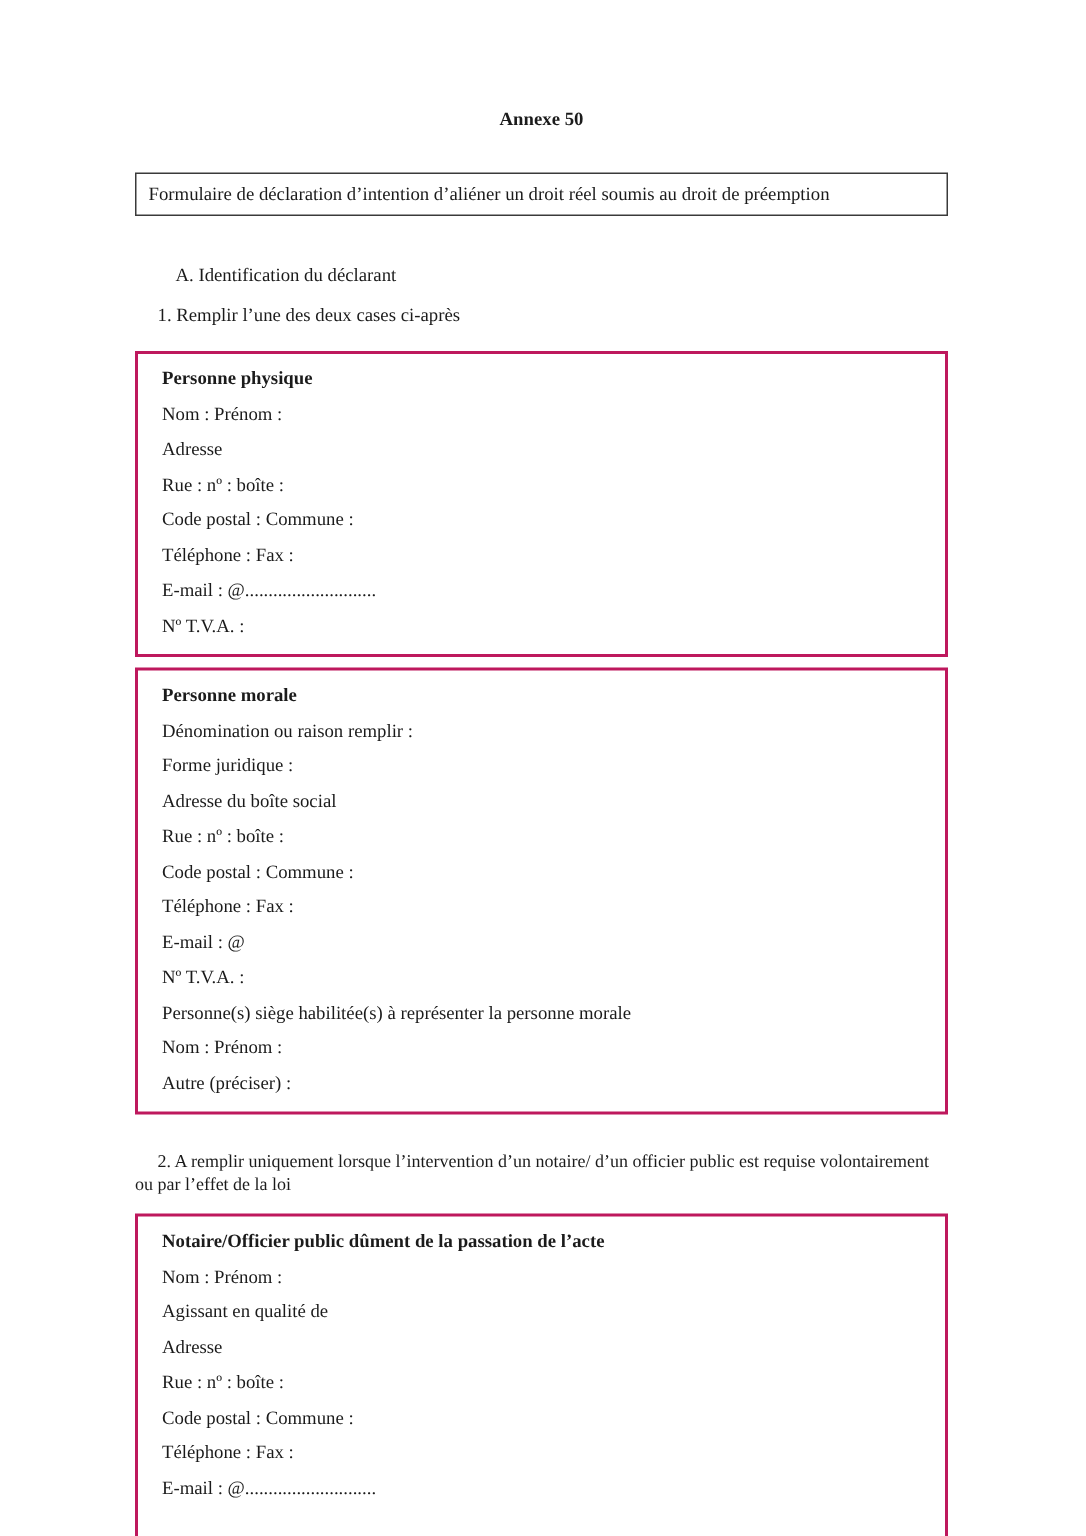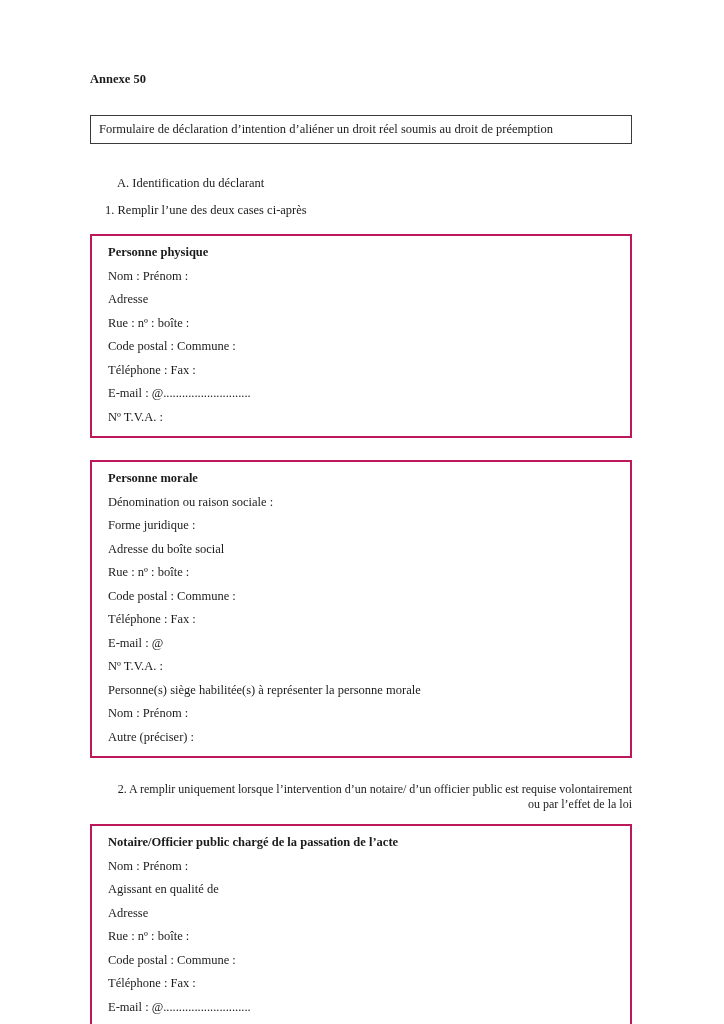--- a/index.html
+++ b/index.html
@@ -12,21 +12,21 @@
     font-family: "Liberation Serif", serif;
     font-size: 12.5px;
     color: #1b1b1b;
     box-sizing: border-box;
   }
   .content {
     padding: 0 92px 0 90px;
     box-sizing: border-box;
   }
   .doc-title {
-    text-align: left;
+    text-align: center;
     font-weight: bold;
     padding-top: 72px;
     margin: 0;
   }
   .form-title-box {
     border: 1px solid #3a3a3a;
     margin-top: 28px;
     padding: 6px 8px;
   }
   .section-a {
@@ -34,28 +34,27 @@
     padding-left: 27px;
   }
   .instruction-1 {
     margin: 3px 0 0 0;
     padding-left: 15px;
   }
   .instruction-2 {
     margin: 24px 0 0 0;
     text-indent: 15px;
     font-size: 12px;
-    text-align: right;
   }
   .box {
     border: 2px solid #be185d;
     margin-top: 16px;
     padding: 10px 16px 2px 16px;
   }
-  .box.gap-after-box { margin-top: 22px; }
+  .box.gap-after-box { margin-top: 7px; }
   .box.notary-box { margin-top: 12px; height: 300px; }
   .box p {
     margin: 0 0 10px 0;
     line-height: 13.5px;
   }
   .box-heading { font-weight: bold; }
 </style>
 </head>
 <body>
 
@@ -77,37 +76,37 @@
       <p>Adresse</p>
       <p>Rue : nº : boîte :</p>
       <p>Code postal : Commune :</p>
       <p>Téléphone : Fax :</p>
       <p>E-mail : @............................</p>
       <p>Nº T.V.A. :</p>
     </div>
 
     <div class="box gap-after-box">
       <p class="box-heading">Personne morale</p>
-      <p>Dénomination ou raison sociale :</p>
+      <p>Dénomination ou raison remplir :</p>
       <p>Forme juridique :</p>
       <p>Adresse du boîte social</p>
       <p>Rue : nº : boîte :</p>
       <p>Code postal : Commune :</p>
       <p>Téléphone : Fax :</p>
       <p>E-mail : @</p>
       <p>Nº T.V.A. :</p>
       <p>Personne(s) siège habilitée(s) à représenter la personne morale</p>
       <p>Nom : Prénom :</p>
       <p>Autre (préciser) :</p>
     </div>
 
     <p class="instruction-2">2. A remplir uniquement lorsque l’intervention d’un notaire/ d’un officier public est requise volontairement ou par l’effet de la loi</p>
 
     <div class="box notary-box">
-      <p class="box-heading">Notaire/Officier public chargé de la passation de l’acte</p>
+      <p class="box-heading">Notaire/Officier public dûment de la passation de l’acte</p>
       <p>Nom : Prénom :</p>
       <p>Agissant en qualité de</p>
       <p>Adresse</p>
       <p>Rue : nº : boîte :</p>
       <p>Code postal : Commune :</p>
       <p>Téléphone : Fax :</p>
       <p>E-mail : @............................</p>
     </div>
 
   </div>

